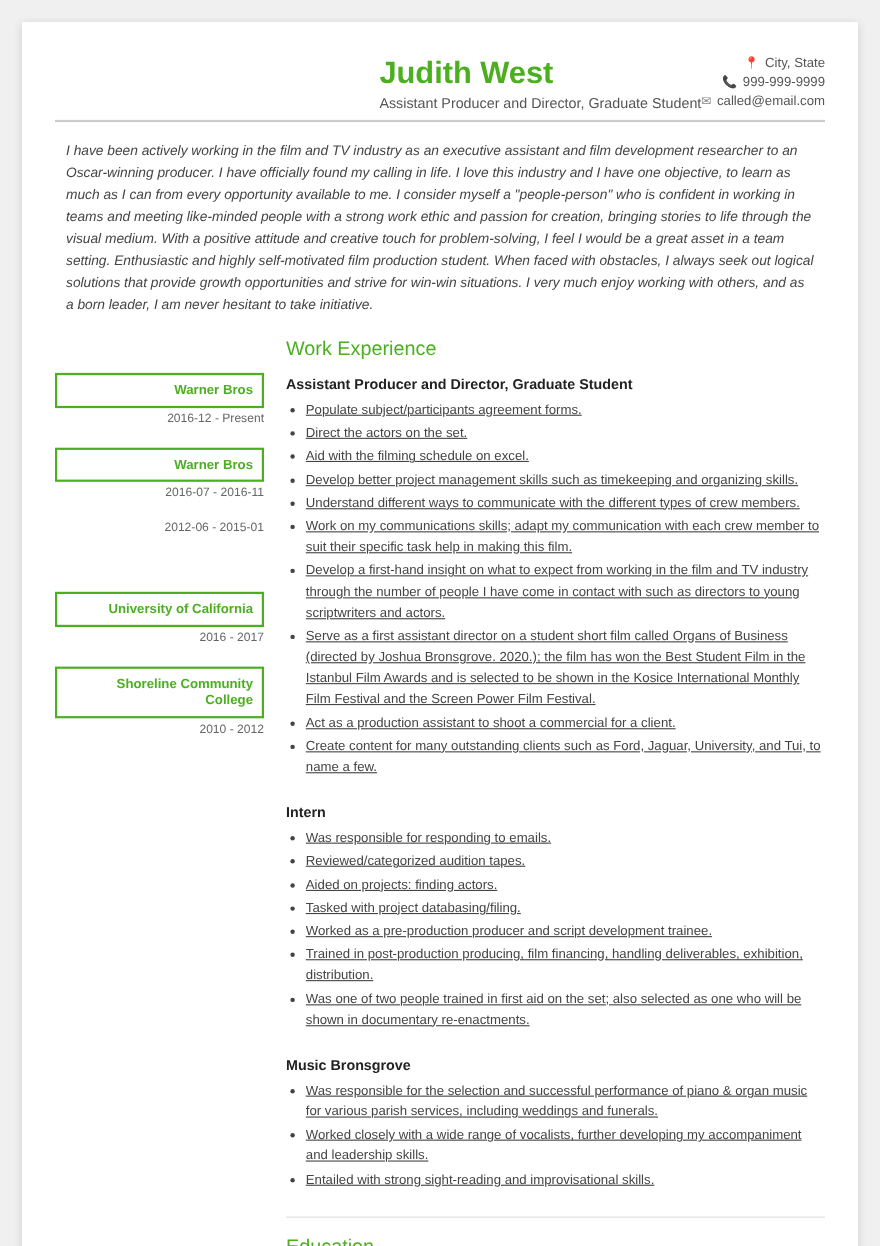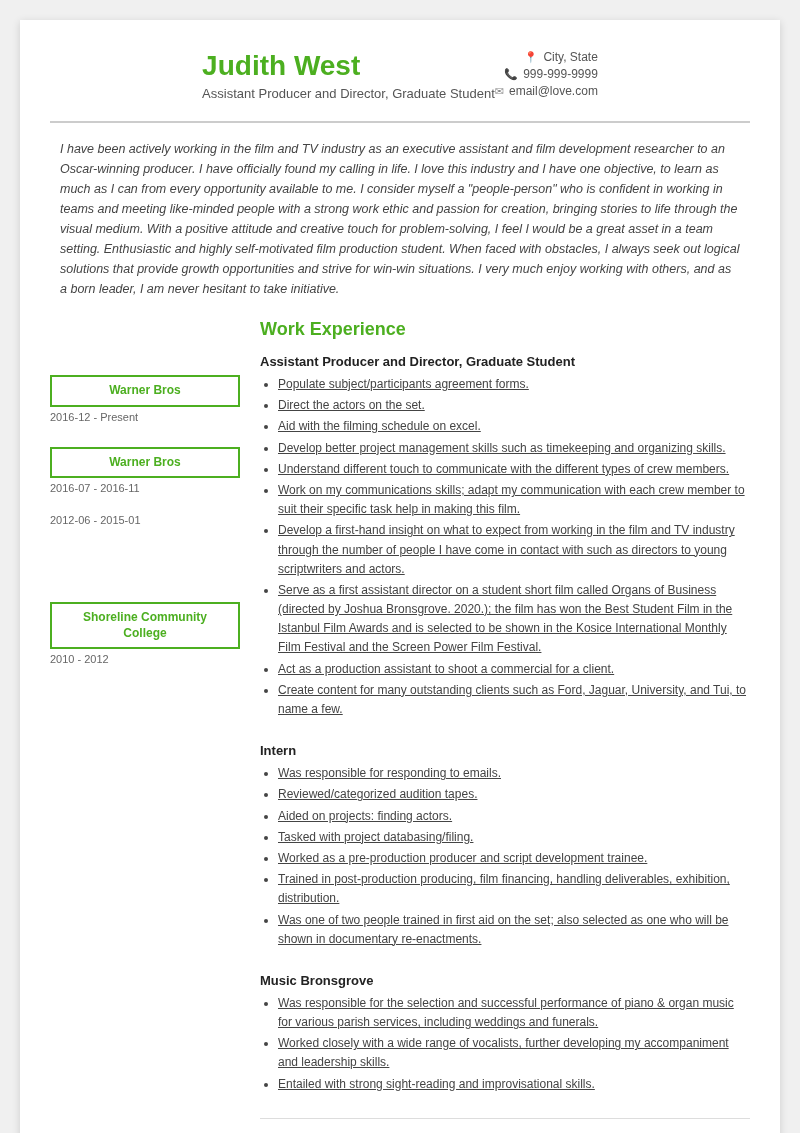--- a/index.html
+++ b/index.html
@@ -14,24 +14,24 @@
     }
     .resume {
       background: #fff;
       width: 760px;
       padding: 30px 30px 30px 30px;
       box-shadow: 0 2px 8px rgba(0,0,0,0.15);
     }
     
     .header {
       display: flex;
-      justify-content: center;
+      justify-content: flex-end;
       align-items: flex-start;
       border-bottom: 2px solid #ccc;
-      padding-bottom: 20px;
+      padding-bottom: 8px;
       margin-bottom: 16px;
     }
     .header-left h1 {
       font-size: 28px;
       font-weight: bold;
       color: #4caf20;
     }
     .header-left .subtitle {
       font-size: 13px;
       color: #555;
@@ -73,40 +73,39 @@
       padding-right: 10px;
     }
     .right-col {
       flex: 1;
       padding-left: 10px;
     }
     
     .section-title {
       font-size: 18px;
       color: #4caf20;
-      font-weight: bold;
+      font-weight: normal;
       margin-bottom: 12px;
       padding-bottom: 2px;
     }
     
     .company-badge {
       border: 2px solid #4caf20;
       color: #4caf20;
       font-size: 12px;
       font-weight: bold;
-      text-align: center;
+      text-align: right;
       padding: 6px 8px;
       margin-bottom: 4px;
       line-height: 1.3;
-      margin-top: 24px;
     }
     .date-range {
       font-size: 11px;
       color: #666;
-      text-align: left;
+      text-align: right;
       margin-bottom: 20px;
     }
     
     .job-entry {
       margin-bottom: 24px;
     }
     .job-title {
       font-size: 13px;
       font-weight: bold;
       color: #222;
@@ -149,21 +148,21 @@
       <div class="contact-item">
         <span class="contact-icon">📍</span>
         <span>City, State</span>
       </div>
       <div class="contact-item">
         <span class="contact-icon">📞</span>
         <span>999-999-9999</span>
       </div>
       <div class="contact-item">
         <span class="contact-icon">✉</span>
-        <span>email@love.com</span>
+        <span>called@email.com</span>
       </div>
     </div>
   </div>
 
   <div class="summary">I have been actively working in the film and TV industry as an executive assistant and film development researcher to an Oscar-winning producer. I have officially found my calling in life. I love this industry and I have one objective, to learn as much as I can from every opportunity available to me. I consider myself a "people-person" who is confident in working in teams and meeting like-minded people with a strong work ethic and passion for creation, bringing stories to life through the visual medium. With a positive attitude and creative touch for problem-solving, I feel I would be a great asset in a team setting. Enthusiastic and highly self-motivated film production student. When faced with obstacles, I always seek out logical solutions that provide growth opportunities and strive for win-win situations. I very much enjoy working with others, and as a born leader, I am never hesitant to take initiative.</div>
 
   <div class="main-content">
 
     <div class="left-col">
 
@@ -178,40 +177,44 @@
         <div class="company-badge">Warner Bros</div>
         <div class="date-range">2016-07 - 2016-11</div>
       </div>
 
       <div class="section-block">
         <div class="date-range">2012-06 - 2015-01</div>
       </div>
 
       <div class="left-section-spacer"></div>
 
+      <div class="section-block">
+        <div class="company-badge">University of California</div>
+        <div class="date-range">2016 - 2017</div>
+      </div>
 
       <div class="section-block">
         <div class="company-badge">Shoreline Community College</div>
         <div class="date-range">2010 - 2012</div>
       </div>
 
     </div>
 
     <div class="right-col">
 
       <h2 class="section-title">Work Experience</h2>
 
       <div class="job-entry">
         <div class="job-title">Assistant Producer and Director, Graduate Student</div>
         <ul class="job-bullets">
           <li>Populate subject/participants agreement forms.</li>
           <li>Direct the actors on the set.</li>
           <li>Aid with the filming schedule on excel.</li>
           <li>Develop better project management skills such as timekeeping and organizing skills.</li>
-          <li>Understand different touch to communicate with the different types of crew members.</li>
+          <li>Understand different ways to communicate with the different types of crew members.</li>
           <li>Work on my communications skills; adapt my communication with each crew member to suit their specific task help in making this film.</li>
           <li>Develop a first-hand insight on what to expect from working in the film and TV industry through the number of people I have come in contact with such as directors to young scriptwriters and actors.</li>
           <li>Serve as a first assistant director on a student short film called Organs of Business (directed by Joshua Bronsgrove. 2020.); the film has won the Best Student Film in the Istanbul Film Awards and is selected to be shown in the Kosice International Monthly Film Festival and the Screen Power Film Festival.</li>
           <li>Act as a production assistant to shoot a commercial for a client.</li>
           <li>Create content for many outstanding clients such as Ford, Jaguar, University, and Tui, to name a few.</li>
         </ul>
       </div>
 
       <div class="job-entry">
         <div class="job-title">Intern</div>

